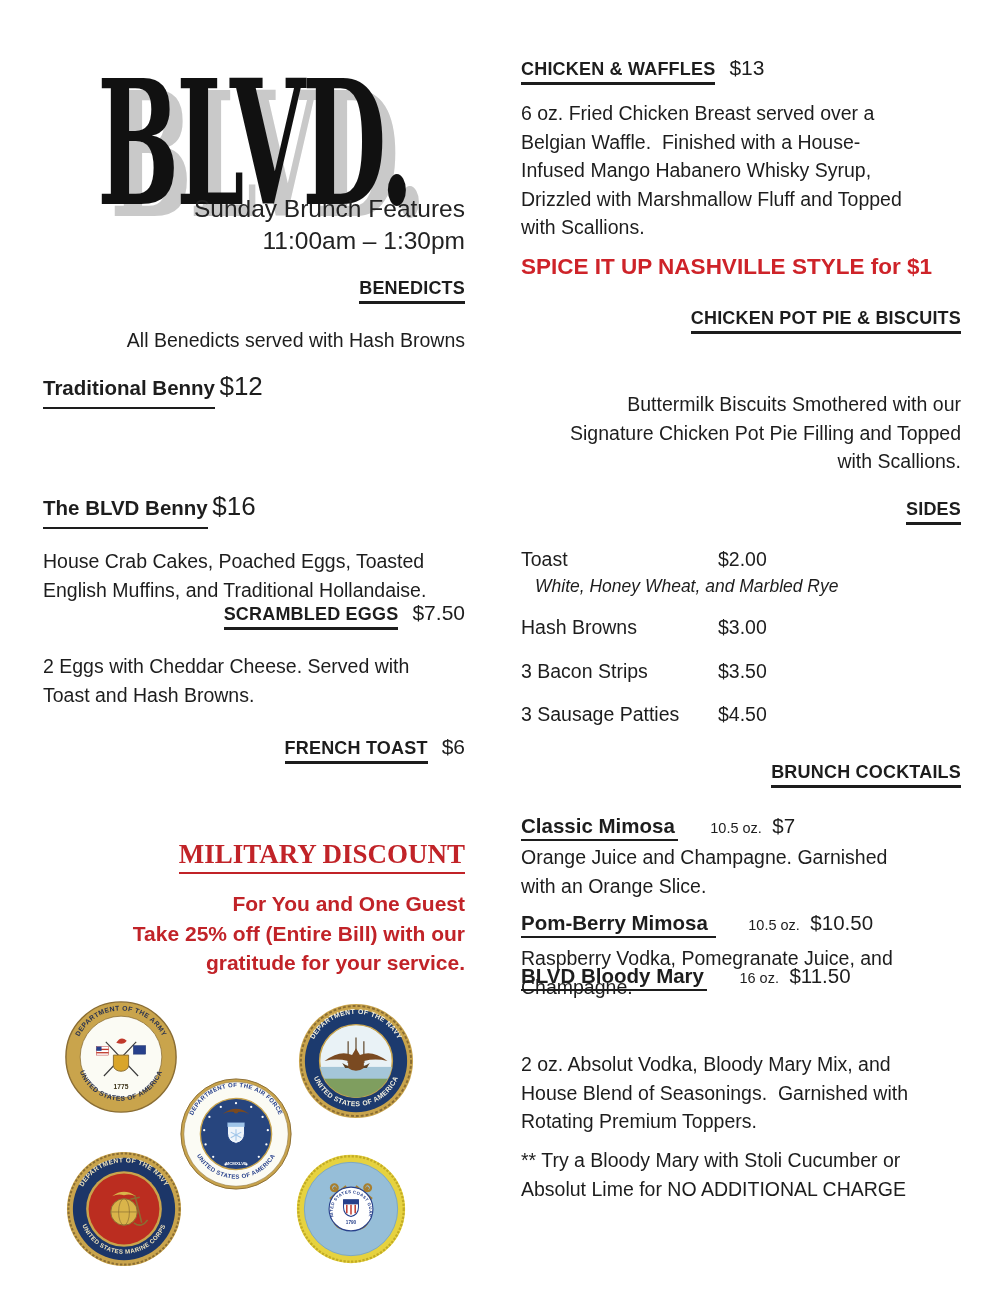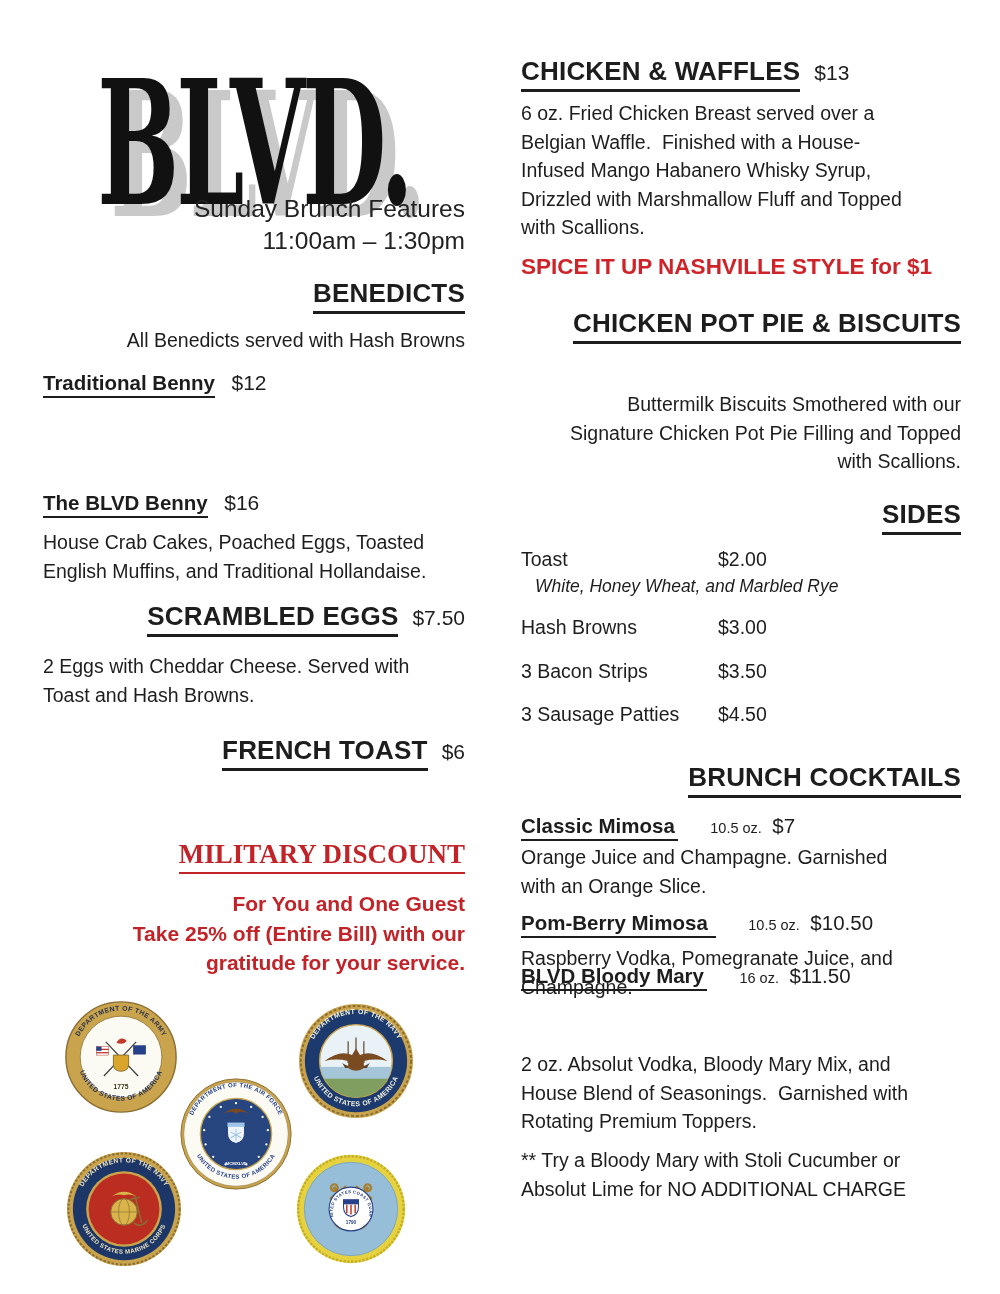--- a/index.html
+++ b/index.html
@@ -15,28 +15,28 @@
   .w314{width:314px;}
 
   
   .logo{position:absolute;top:58px;left:0;width:100%;text-align:center;
         font-family:"DejaVu Serif",serif;font-weight:bold;font-size:97px;line-height:1;
         letter-spacing:-3px;color:#111;transform:scaleY(1.78);transform-origin:center top;
         text-shadow:13px 7px 0 #c9c9c9;}
   .subtitle,.hours{font-size:24.5px;color:#222;}
 
   
-  .sec-title{font-size:26px;font-weight:bold;letter-spacing:.2px;white-space:nowrap;}
+  .sec-title{font-size:18px;font-weight:bold;letter-spacing:.2px;white-space:nowrap;}
   .u3{border-bottom:3px solid currentColor;padding-bottom:2px;display:inline-block;}
   .sec-price{font-size:21px;font-weight:normal;margin-left:14px;border-bottom:none;}
 
   
   .item-name{font-size:20.5px;font-weight:bold;border-bottom:2.5px solid #1d1d1d;
-             padding-bottom:1px;display:inline-block;}
-  .item-price{font-size:21px;margin-left:12px;}
+             padding-bottom:7px;display:inline-block;}
+  .item-price{font-size:26px;}
   .desc{font-size:19.5px;line-height:28.5px;white-space:pre-wrap;}
   .note{font-size:19.5px;}
 
   
   .red{color:#c12328;}
   .mil-title{font-size:27px;font-weight:bold;font-family:Liberation Serif, serif;}
   .mil-lines{font-size:21px;font-weight:bold;line-height:29.5px;color:#c12328;white-space:pre-wrap;}
   .promo{font-size:22.5px;font-weight:bold;color:#ce2329;white-space:nowrap;}
 
   
@@ -78,21 +78,21 @@
         <span class="item-name">Traditional Benny</span>
         <span class="item-price">$12</span>
       </div>
     </div>
 
     <div class="blk" style="top:491px">
       <div>
         <span class="item-name">The BLVD Benny</span>
         <span class="item-price">$16</span>
       </div>
-      <div class="desc" style="margin-top:10px">House Crab Cakes, Poached Eggs, Toasted
+      <div class="desc" style="margin-top:18px">House Crab Cakes, Poached Eggs, Toasted
 English Muffins, and Traditional Hollandaise.</div>
     </div>
 
     <div class="blk ctr" style="top:601px">
       <span class="sec-title u3">SCRAMBLED EGGS</span><span class="sec-price">$7.50</span>
     </div>
     <div class="blk desc" style="top:652px">2 Eggs with Cheddar Cheese. Served with
 Toast and Hash Browns.</div>
 
     <div class="blk ctr" style="top:735px">

